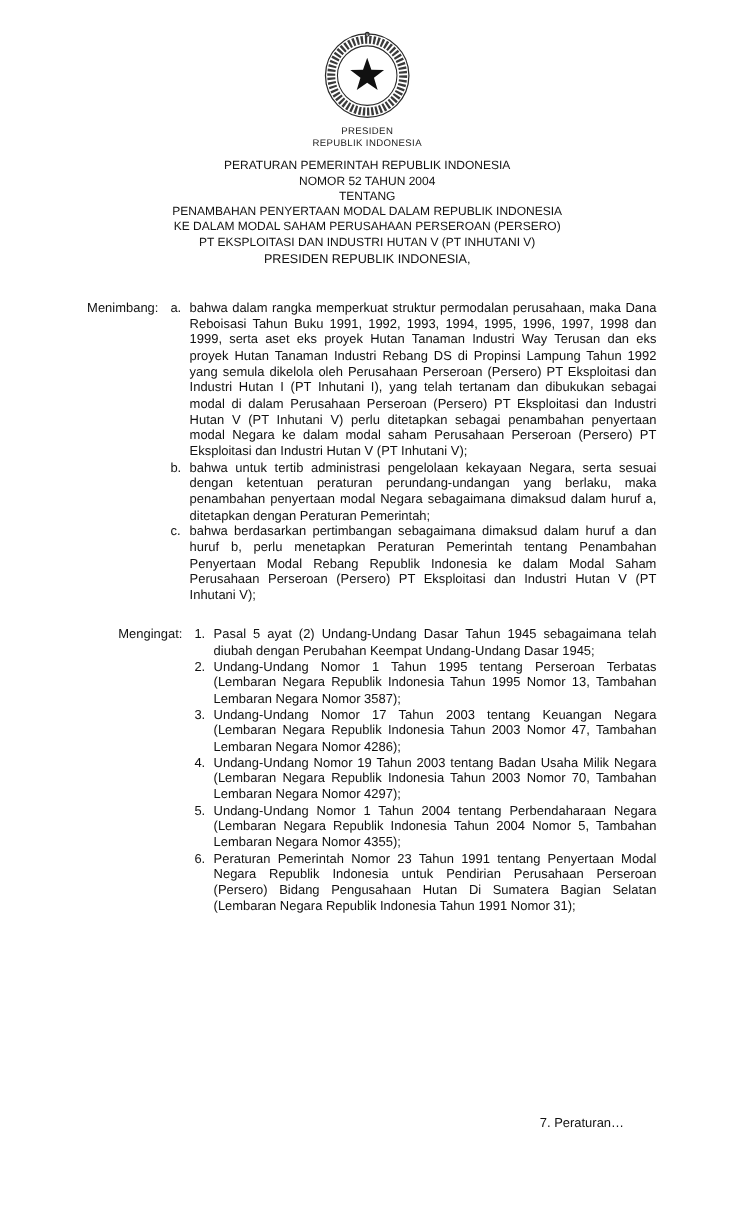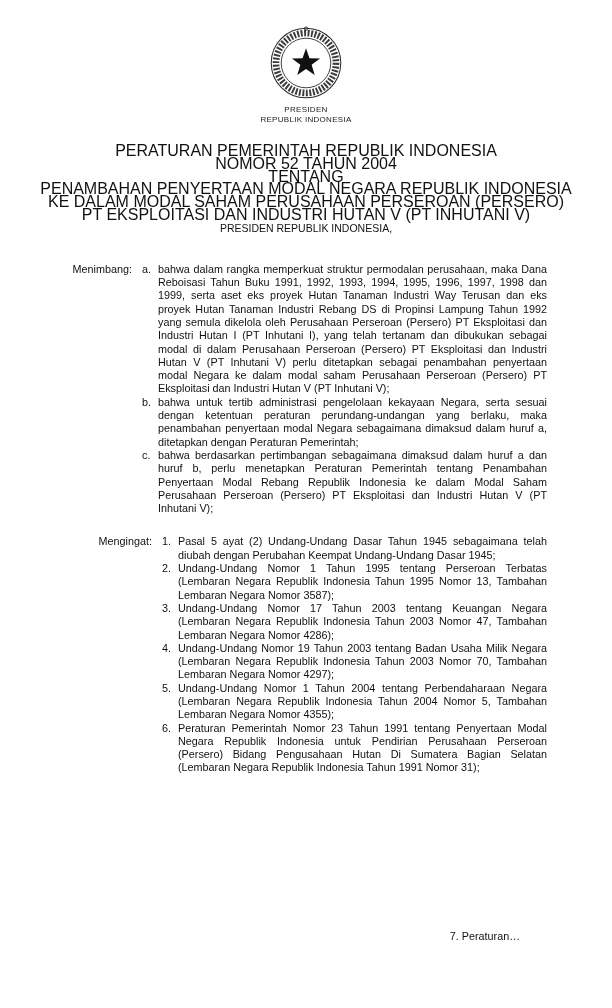--- a/index.html
+++ b/index.html
@@ -19,23 +19,23 @@
   .emblem-wrap { display: flex; justify-content: center; padding-top: 26px; }
   .institution {
     text-align: center;
     margin-top: 5px;
     font-size: 8px;
     line-height: 9.5px;
     letter-spacing: 0.3px;
     color: #222222;
   }
   .title-block {
-    margin-top: 21px;
+    margin-top: 9px;
     text-align: center;
-    font-size: 16px;
+    font-size: 10px;
     line-height: 12.8px;
     color: #111111;
   }
   .salutation {
     text-align: center;
     font-size: 10.5px;
     color: #111111;
   }
   .clauses {
     margin: 29px 65px 0 65px;
@@ -79,21 +79,21 @@
 
   <div class="institution">
     <div>PRESIDEN</div>
     <div>REPUBLIK INDONESIA</div>
   </div>
 
   <div class="title-block">
     <div>PERATURAN PEMERINTAH REPUBLIK INDONESIA</div>
     <div>NOMOR 52 TAHUN 2004</div>
     <div>TENTANG</div>
-    <div>PENAMBAHAN PENYERTAAN MODAL NEGARA REPUBLIK INDONESIA</div>
+    <div>PENAMBAHAN PENYERTAAN MODAL DALAM REPUBLIK INDONESIA</div>
     <div>KE DALAM MODAL SAHAM PERUSAHAAN PERSEROAN (PERSERO)</div>
     <div>PT EKSPLOITASI DAN INDUSTRI HUTAN V (PT INHUTANI V)</div>
   </div>
 
   <div class="salutation">PRESIDEN REPUBLIK INDONESIA,</div>
 
   <div class="clauses">
 
     <div class="clause">
       <div class="clause-label">Menimbang</div>

